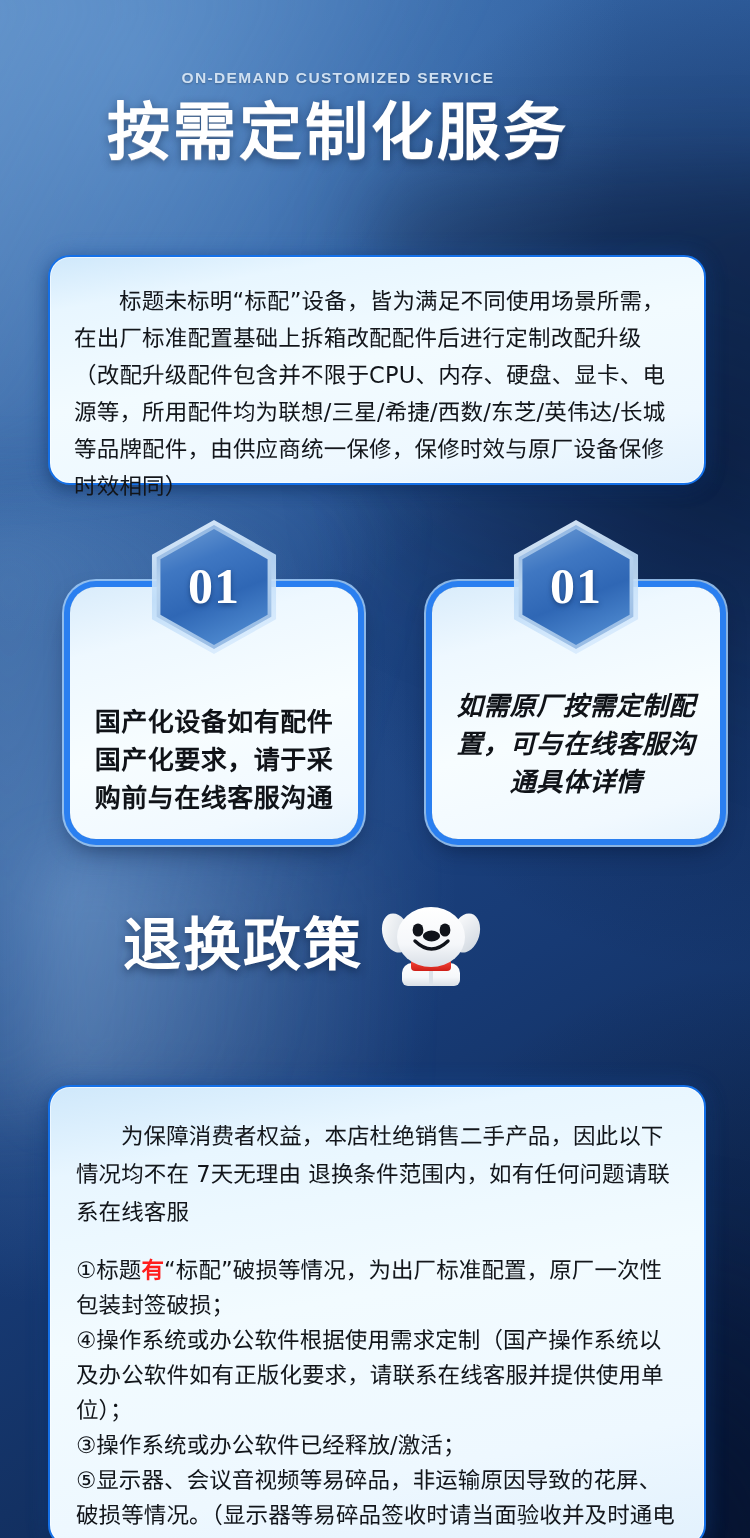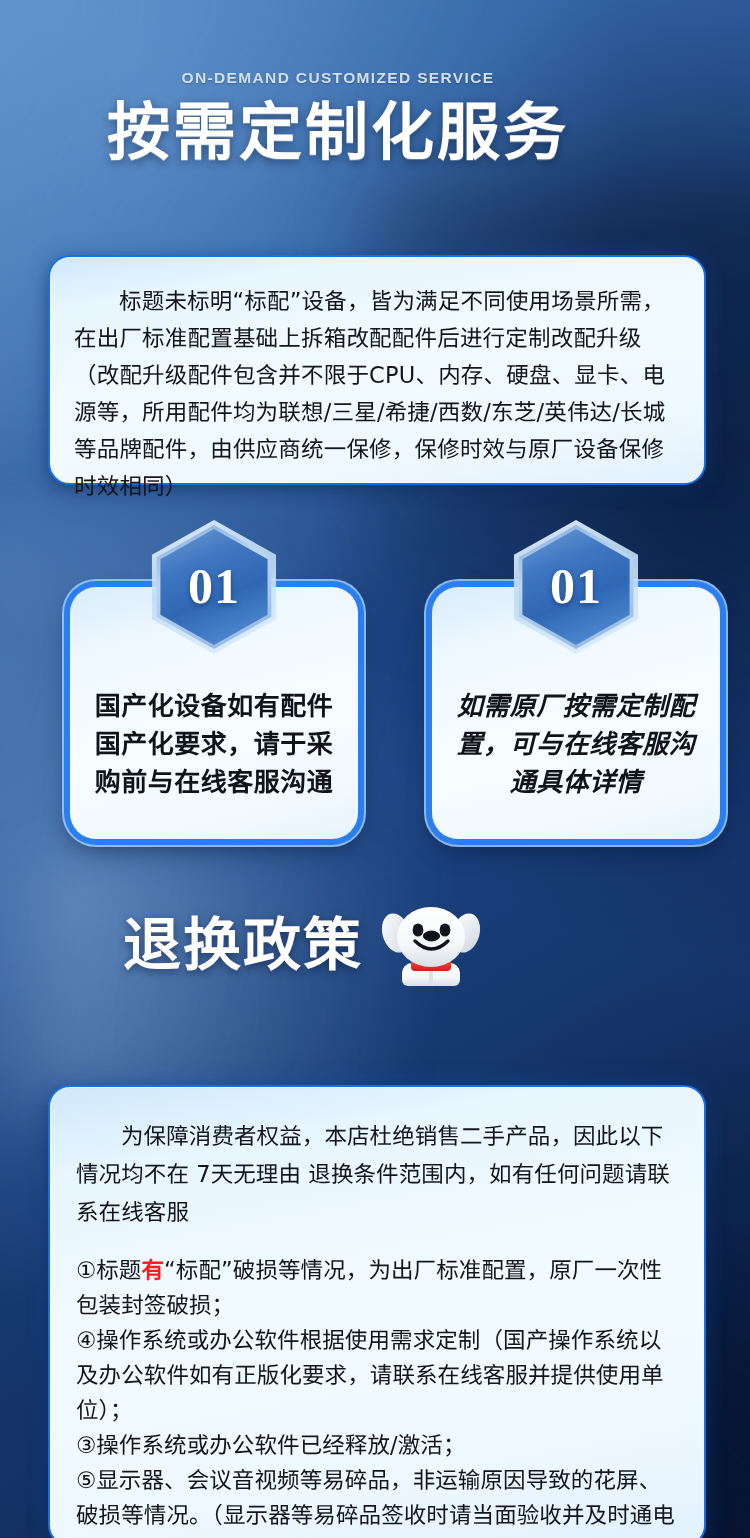--- a/index.html
+++ b/index.html
@@ -99,21 +99,21 @@
     border-radius:26px;
     background:linear-gradient(165deg,#d9ecfb 0%,#eef8ff 22%,#f7fdff 55%,#f1f9ff 85%,#e6f3fd 100%);
     box-shadow:
       0 0 0 6px #2a7ff0,
       0 0 0 8px rgba(160,205,250,.85),
       0 10px 22px rgba(4,16,44,.5);
   }
   #card-1{left:70px;top:587px;}
   #card-2{left:432px;top:587px;}
   .num-card .card-text{
-    position:absolute;left:0;right:0;bottom:38px;
+    position:absolute;left:0;right:0;bottom:22px;
     padding:0 20px;
     text-align:center;
     font-family:"DejaVu Sans","Liberation Sans",sans-serif;
     font-size:26px;line-height:38px;
     font-weight:700;color:#101318;
     letter-spacing:.5px;
   }
   #card-2 .card-text{bottom:38px;font-style:italic;}
 
   

